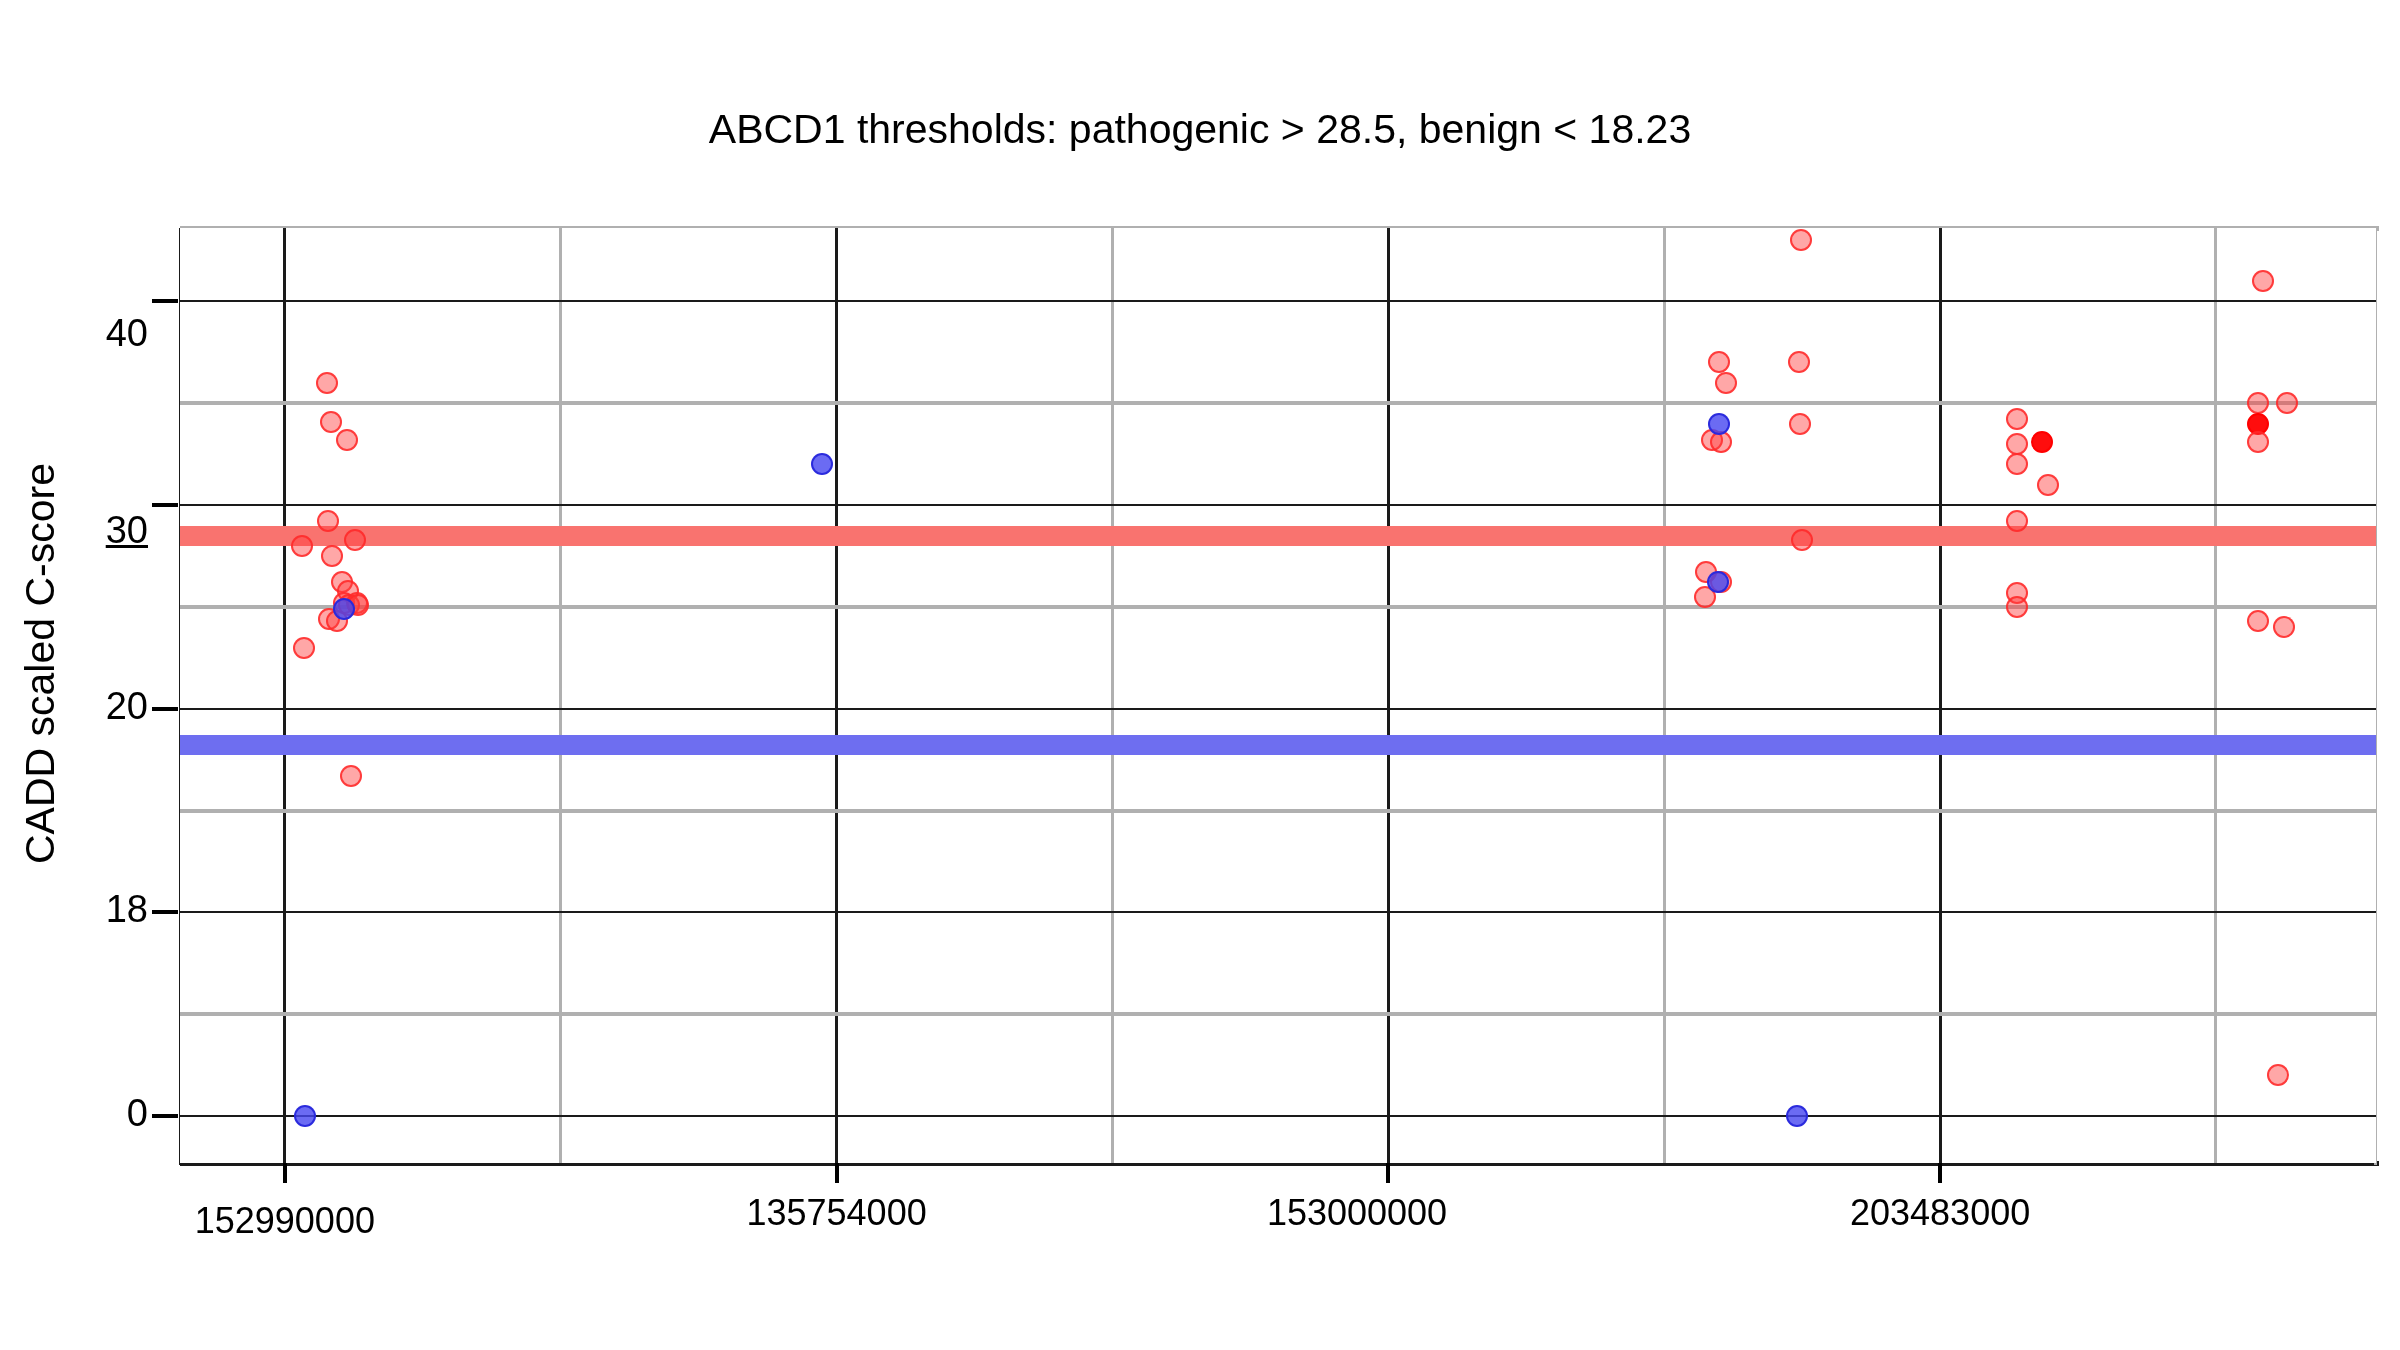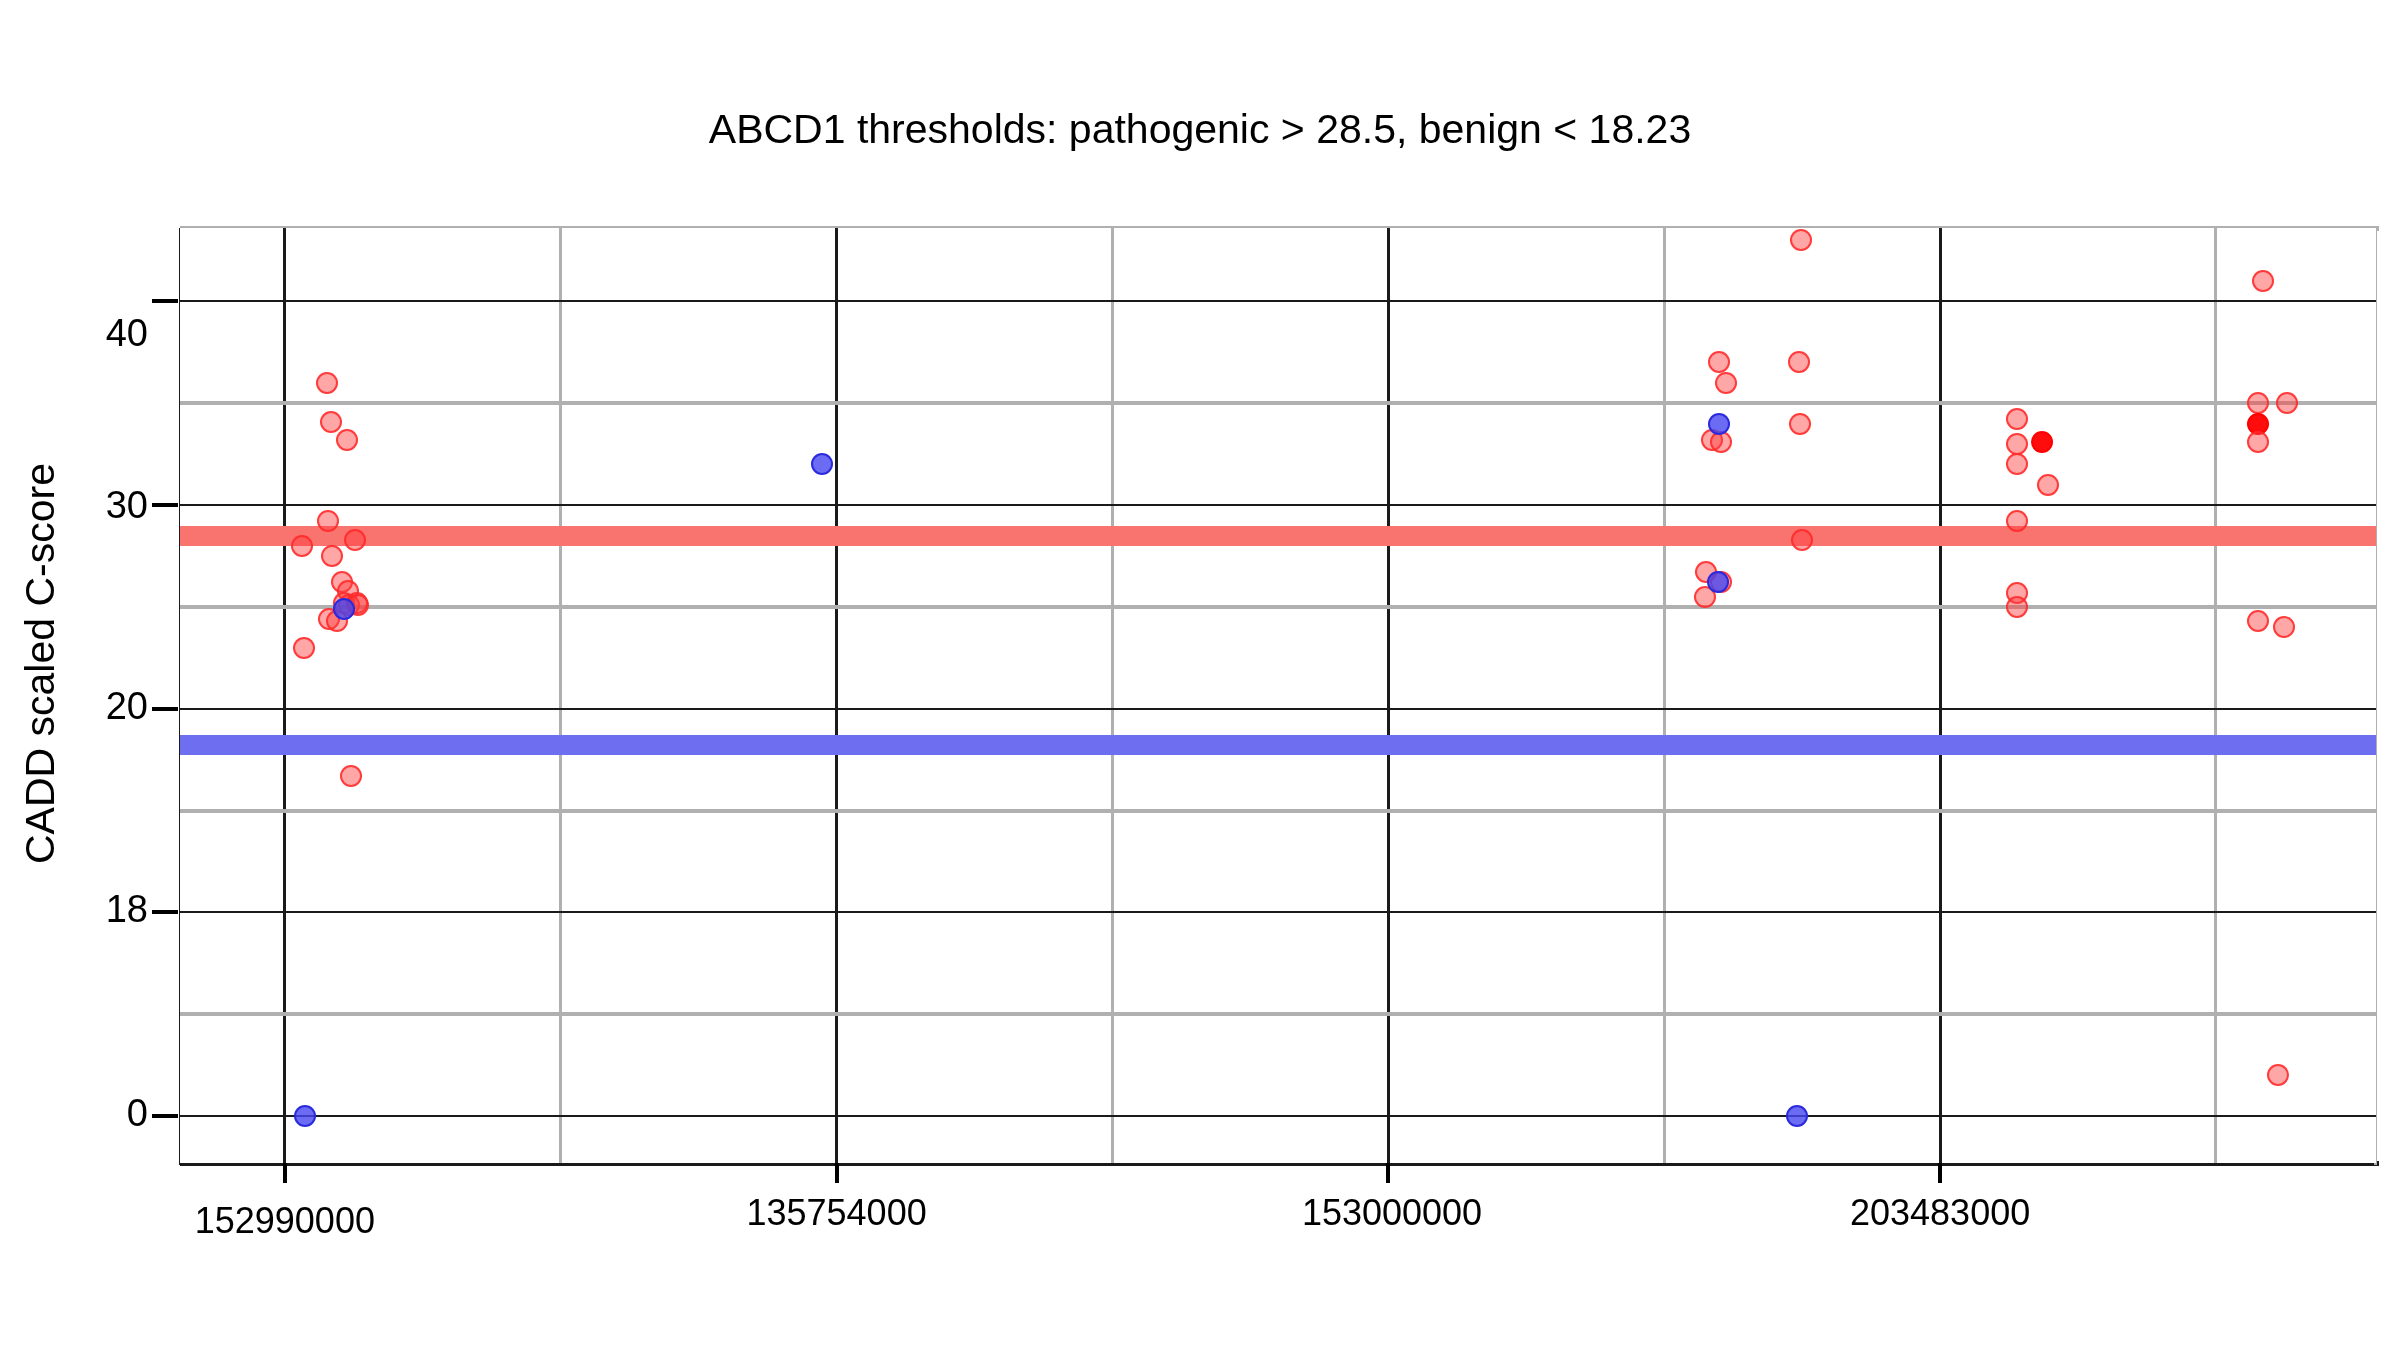--- a/index.html
+++ b/index.html
@@ -186,24 +186,24 @@
       <div class="pt blue" style="left: 1605.65px; top: 877.148px;"></div>
     </div>
 
 <div class="ytick" style="top: 1114.15px;"></div>
     <div class="ylabel" style="top: 1092.15px;">0</div>
     <div class="ytick" style="top: 910.444px;"></div>
     <div class="ylabel" style="top: 888.444px;">18</div>
     <div class="ytick" style="top: 706.741px;"></div>
     <div class="ylabel" style="top: 684.741px;">20</div>
     <div class="ytick" style="top: 503.037px;"></div>
-    <div class="ylabel" style="top: 484px;">30</div>
+    <div class="ylabel" style="top: 509px; text-decoration: underline;">30</div>
     <div class="ytick" style="top: 299.333px;"></div>
     <div class="ylabel" style="top: 277.333px; margin-top: 35px;">40</div>
     <div class="xtick" style="left: 282.834px;"></div>
     <div class="xlabel" style="left: 284.834px; margin-top: 8px;">152990000</div>
     <div class="xtick" style="left: 834.593px;"></div>
     <div class="xlabel" style="left: 836.593px;">135754000</div>
     <div class="xtick" style="left: 1386.35px;"></div>
-    <div class="xlabel" style="left: 1392px;">153000000</div>
+    <div class="xlabel" style="left: 1357px;">153000000</div>
     <div class="xtick" style="left: 1938.11px;"></div>
     <div class="xlabel" style="left: 1940.11px;">203483000</div>
   </div>
 
 </body></html>

